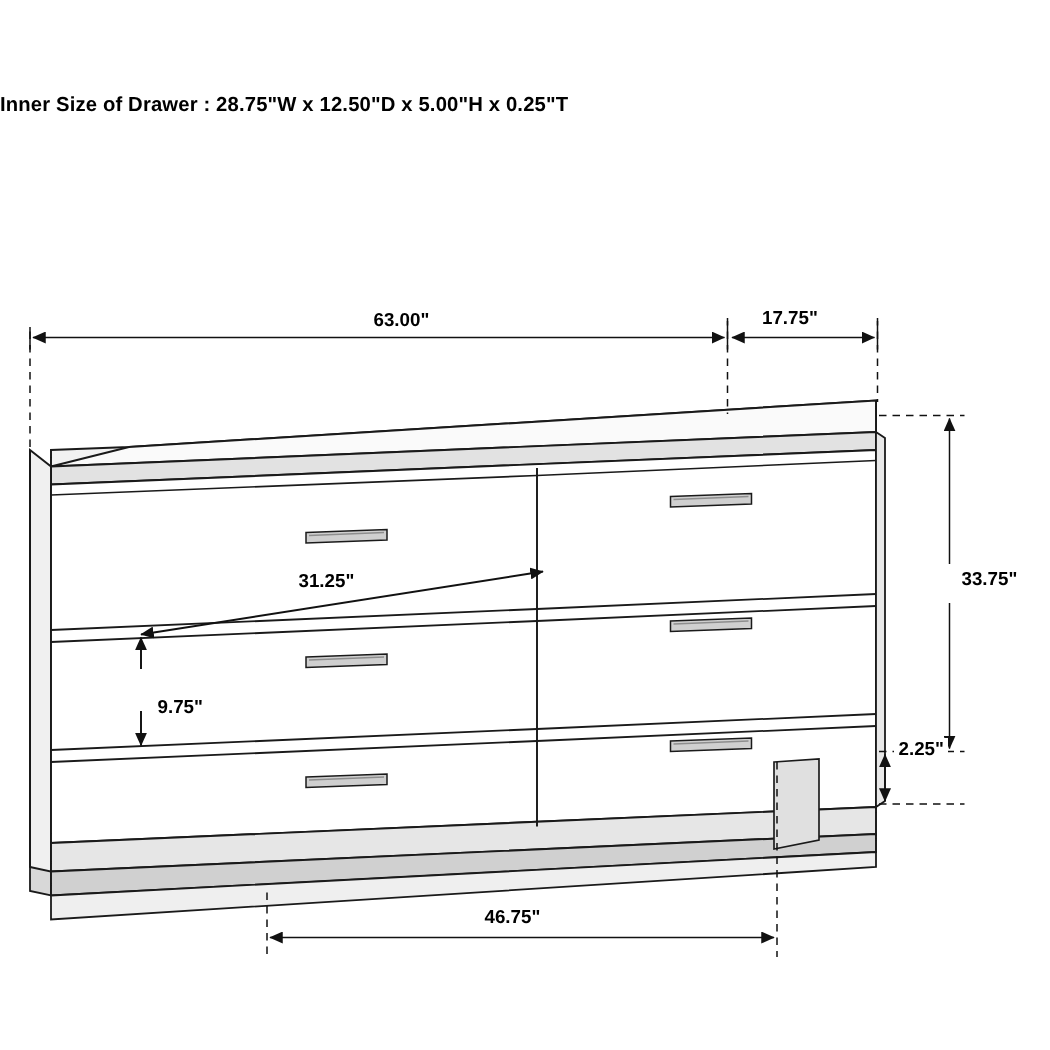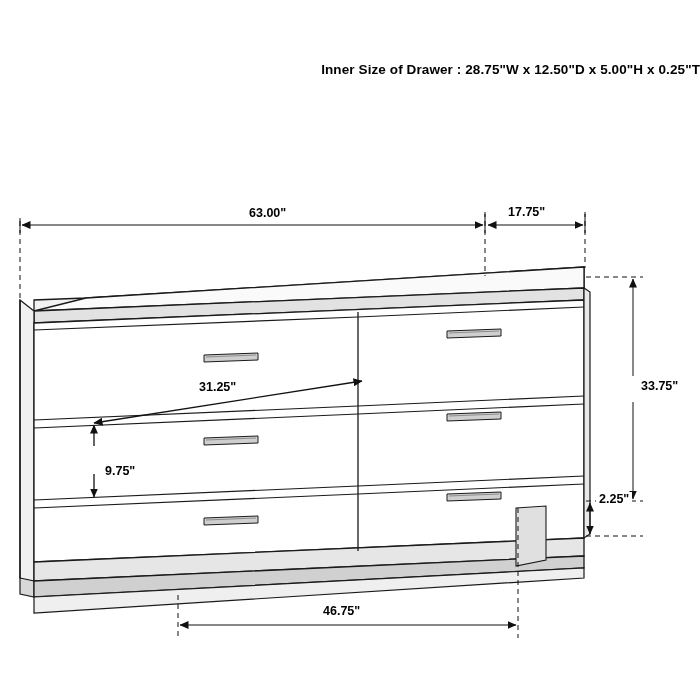--- a/index.html
+++ b/index.html
@@ -19,21 +19,21 @@
     position: absolute;
     left: 0; top: 0;
     width: 700px;
     height: 700px;
   }
   #title {
     position: absolute;
     left: 0;
     top: 62px;
     width: 700px;
-    text-align: right;
+    text-align: left;
     font-size: 13.5px;
     font-weight: bold;
     letter-spacing: 0.1px;
     color: #000;
   }
   svg#drawing {
     position: absolute;
     left: 0;
     top: 0;
     width: 700px;

